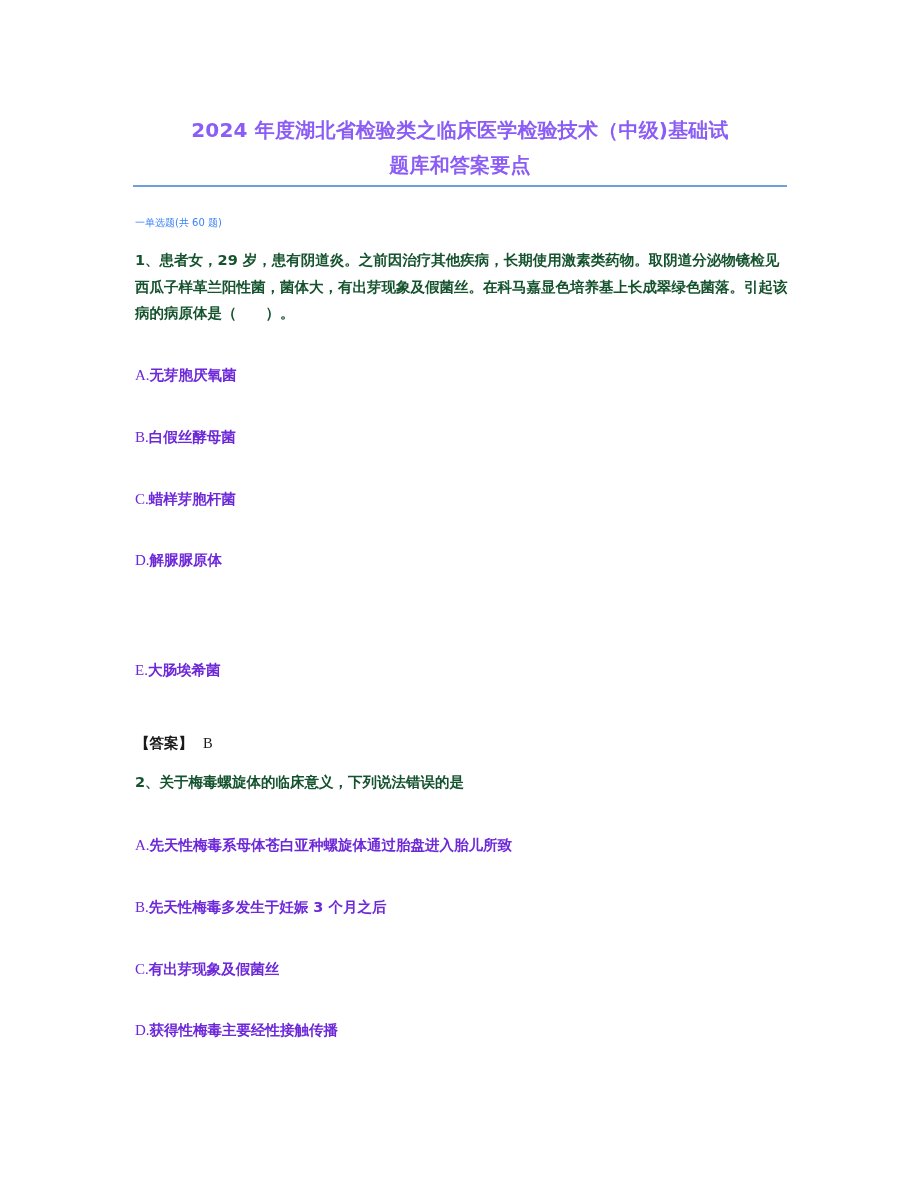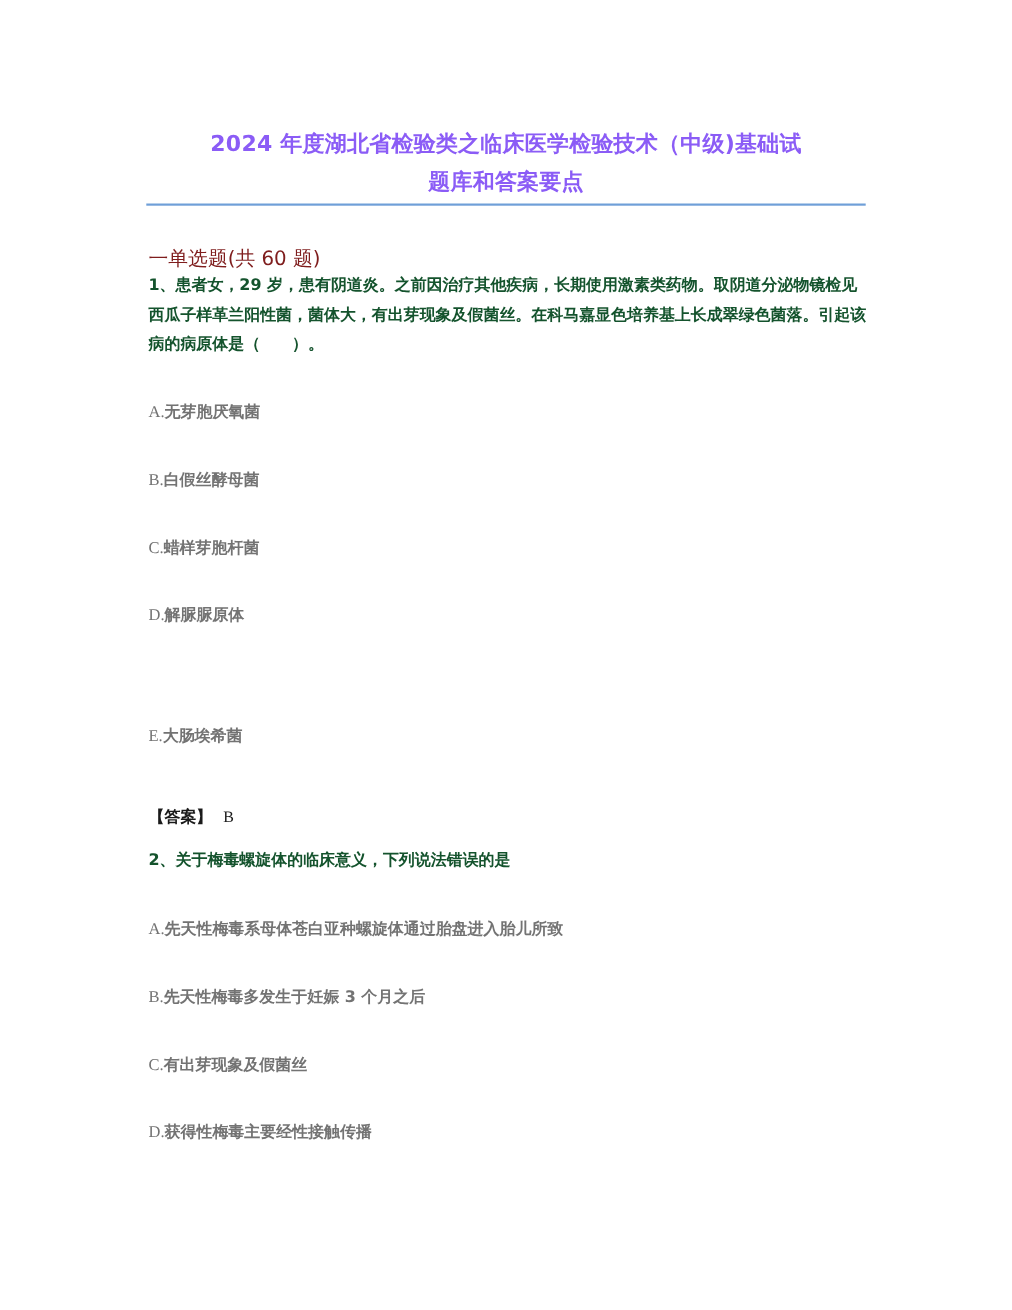--- a/index.html
+++ b/index.html
@@ -43,38 +43,38 @@
       border-top: 2px solid #6f9fd8;
     }
     .block {
       position: absolute;
       left: 135px;
       width: 655px;
       font-size: 14.5px;
       color: #14532d;
     }
     .section-heading {
-      top: 226px;
+      top: 213px;
       line-height: 20px;
-      font-size: 18px;
-      color: #7f1d1d;
+      font-size: 10px;
+      color: #3b82f6;
     }
     .question {
       line-height: 26.5px;
       font-weight: bold;
       font-size: 14.5px;
     }
     .q1 { top: 247px; }
     .opt {
       position: absolute;
       left: 135px;
       font-size: 14.5px;
       line-height: 20px;
       font-weight: bold;
-      color: #737373;
+      color: #6d28d9;
     }
     .opt .letter {
       font-family: "Liberation Serif", serif;
       font-weight: normal;
       font-size: 15px;
     }
     .answer {
       position: absolute;
       left: 135px;
       top: 733px;

